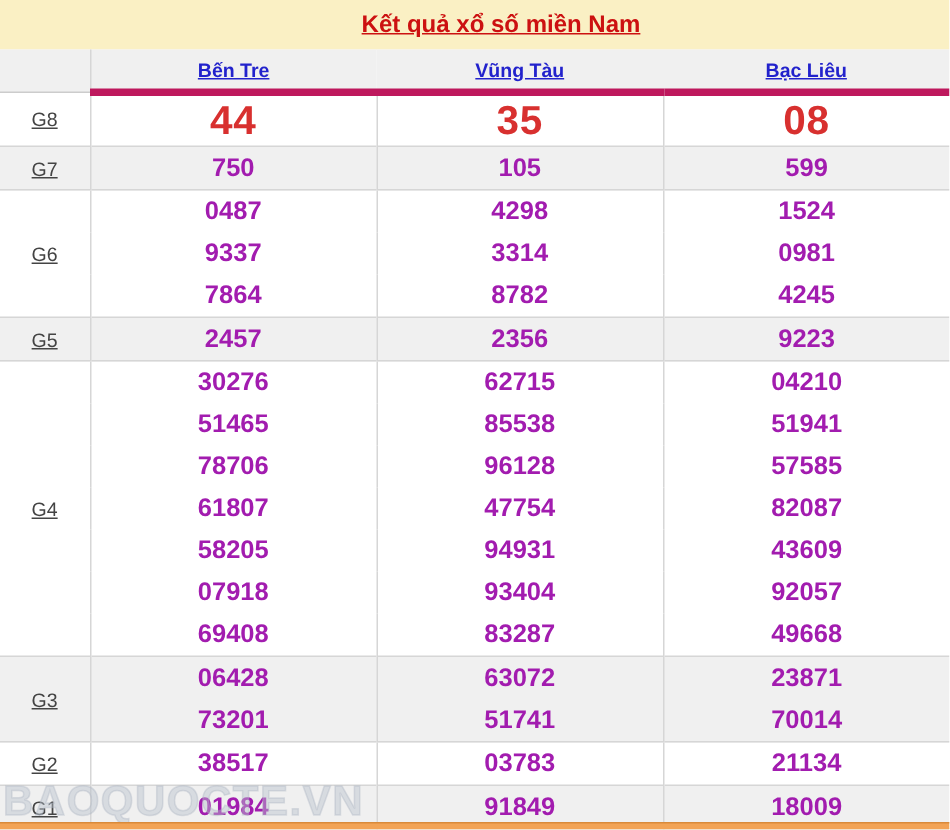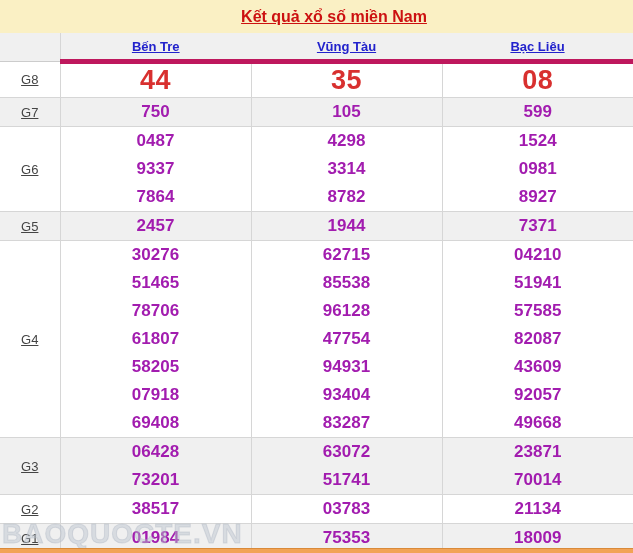--- a/index.html
+++ b/index.html
@@ -106,28 +106,28 @@
     <td class="val">1524</td>
   </tr>
   <tr>
     <td class="val">9337</td>
     <td class="val">3314</td>
     <td class="val">0981</td>
   </tr>
   <tr>
     <td class="val">7864</td>
     <td class="val">8782</td>
-    <td class="val">8927</td>
+    <td class="val">4245</td>
   </tr>
 
   <tr class="shade grp-start">
     <td class="label">G5</td>
     <td class="val">2457</td>
-    <td class="val">1944</td>
-    <td class="val">7371</td>
+    <td class="val">2356</td>
+    <td class="val">9223</td>
   </tr>
 
   <tr class="grp-start">
     <td class="label" rowspan="7">G4</td>
     <td class="val">30276</td>
     <td class="val">62715</td>
     <td class="val">04210</td>
   </tr>
   <tr>
     <td class="val">51465</td>
@@ -175,21 +175,21 @@
   <tr class="grp-start">
     <td class="label">G2</td>
     <td class="val">38517</td>
     <td class="val">03783</td>
     <td class="val">21134</td>
   </tr>
 
   <tr class="shade grp-start">
     <td class="label">G1</td>
     <td class="val">01984</td>
-    <td class="val">75353</td>
+    <td class="val">91849</td>
     <td class="val">18009</td>
   </tr>
 
   <tr class="big big-db grp-start">
     <td class="label">ĐB</td>
     <td class="val">702041</td>
     <td class="val">824700</td>
     <td class="val">789605</td>
   </tr>
 </tbody>

